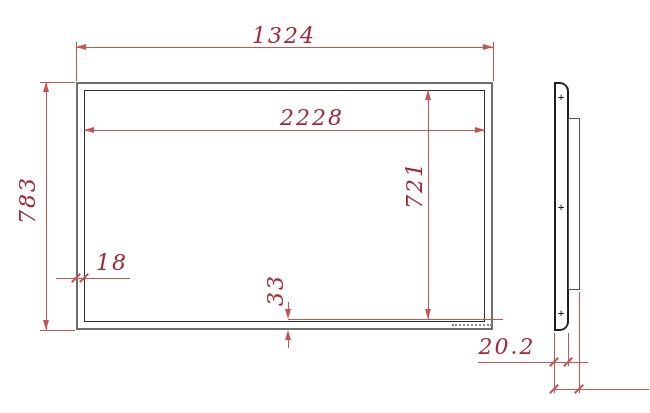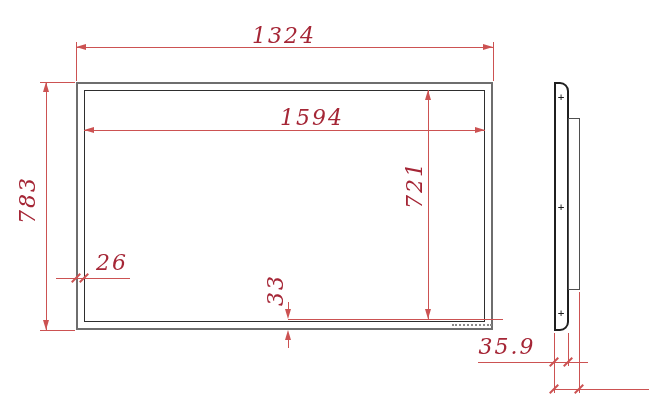--- a/index.html
+++ b/index.html
@@ -57,50 +57,50 @@
   <div class="h" style="left:40px;top:82px;width:35px;"></div>
   <div class="h" style="left:40px;top:330px;width:35px;"></div>
   <div class="v" style="left:46px;top:82px;height:248px;"></div>
   <div class="arr u" style="left:46px;top:82px;"></div>
   <div class="arr d" style="left:46px;top:330px;"></div>
   <span class="dimtext rot" style="left:28px;top:200px;">783</span>
 
   <div class="h" style="left:84px;top:130px;width:401px;"></div>
   <div class="arr l" style="left:84px;top:130px;"></div>
   <div class="arr r" style="left:485px;top:130px;"></div>
-  <span class="dimtext" style="left:312px;top:118px;">1594</span>
+  <span class="dimtext" style="left:312px;top:118px;">2228</span>
 
   <div class="h" style="left:288px;top:319px;width:215px;"></div>
   <div class="v" style="left:428px;top:90px;height:229px;"></div>
   <div class="arr u" style="left:428px;top:90px;"></div>
   <div class="arr d" style="left:428px;top:319px;"></div>
   <span class="dimtext rot" style="left:415px;top:185px;">721</span>
 
   <div class="h" style="left:56px;top:278px;width:74px;"></div>
   <div class="tick" style="left:76px;top:278px;"></div>
   <div class="tick" style="left:84px;top:278px;"></div>
-  <span class="dimtext" style="left:112px;top:263px;">26</span>
+  <span class="dimtext" style="left:112px;top:263px;">18</span>
 
   <div class="v" style="left:288px;top:302px;height:9px;"></div>
   <div class="arr d" style="left:288px;top:319px;"></div>
   <div class="v" style="left:288px;top:340px;height:8px;"></div>
   <div class="arr u" style="left:288px;top:330px;"></div>
   <span class="dimtext rot" style="left:276px;top:290px;">33</span>
 
   <div class="rect side-panel" style="left:554px;top:82px;width:15px;height:249px;"></div>
   <div class="rect side-box" style="left:568px;top:118px;width:12px;height:172px;"></div>
   <span class="cmark" style="left:561px;top:97px;">+</span>
   <span class="cmark" style="left:561px;top:207px;">+</span>
   <span class="cmark" style="left:561px;top:313px;">+</span>
 
   <div class="v" style="left:554px;top:333px;height:60px;"></div>
   <div class="v" style="left:568px;top:333px;height:33px;"></div>
   <div class="h" style="left:478px;top:362px;width:110px;"></div>
   <div class="tick" style="left:554px;top:362px;"></div>
   <div class="tick" style="left:568px;top:362px;"></div>
-  <span class="dimtext" style="left:507px;top:347px;">35.9</span>
+  <span class="dimtext" style="left:507px;top:347px;">20.2</span>
 
   <div class="v" style="left:579px;top:292px;height:101px;"></div>
   <div class="h" style="left:554px;top:389px;width:95px;"></div>
   <div class="tick" style="left:554px;top:389px;"></div>
   <div class="tick" style="left:579px;top:389px;"></div>
 
 </div>
 
 </body></html>

